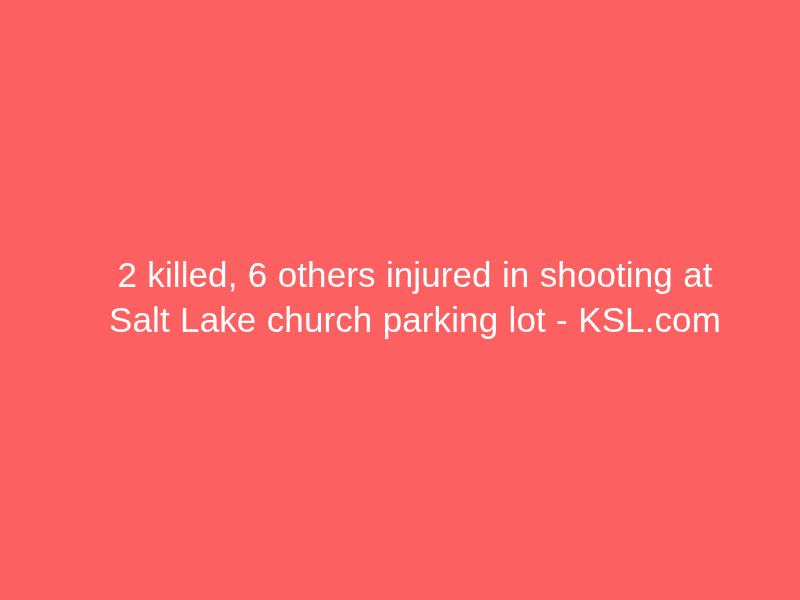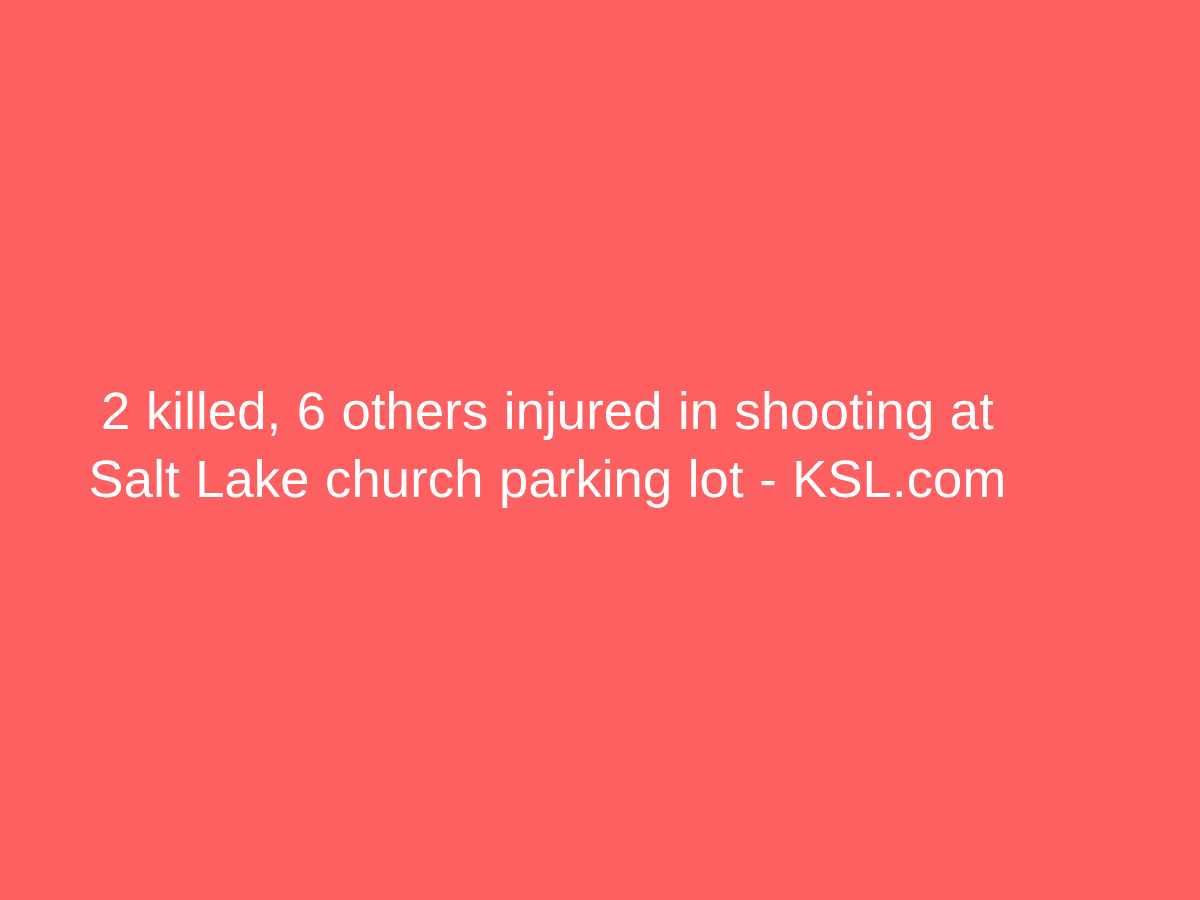--- a/index.html
+++ b/index.html
@@ -18,22 +18,22 @@
   }
 
   
   .headline-card {
     box-sizing: border-box;
     width: 800px;
     height: 600px;
     background: #fc6061;
     display: flex;
     align-items: center;
-    justify-content: flex-start;
-    padding: 0 40px;
+    justify-content: flex-end;
+    padding: 0 60px;
   }
 
   .headline-body {
     width: 100%;
     max-width: 650px;
     text-align: center;
     
     margin-top: -6px;
   }
 

